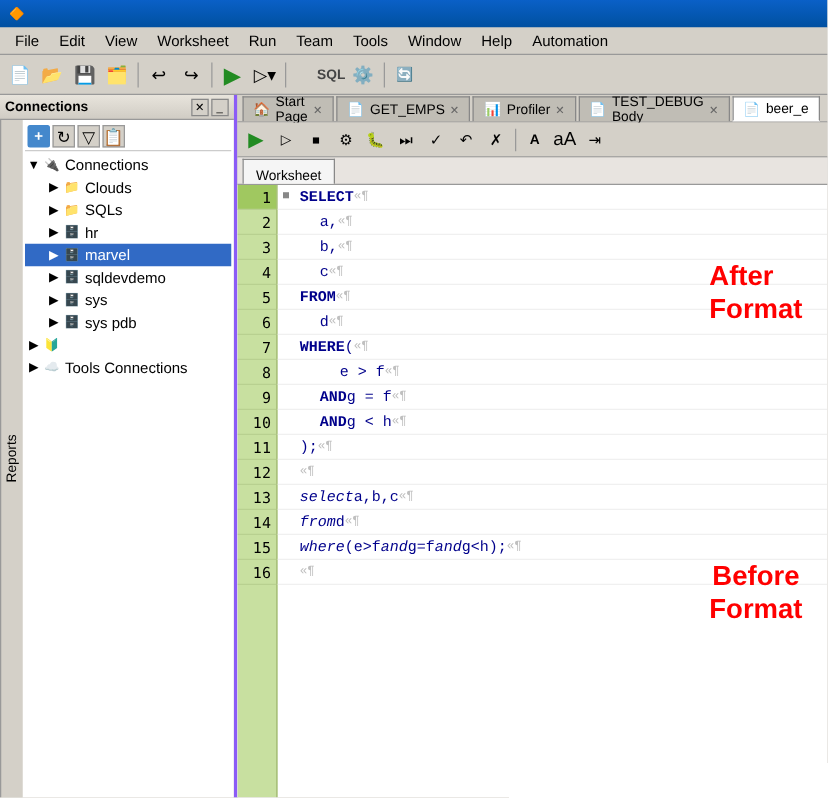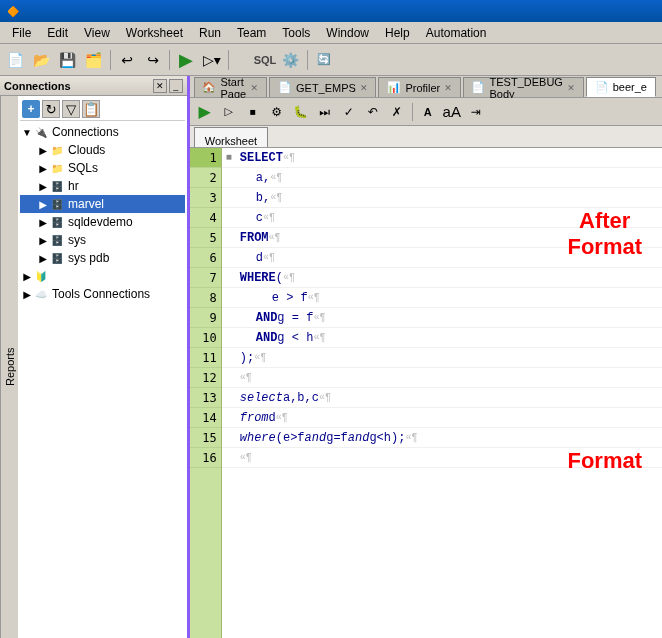--- a/index.html
+++ b/index.html
@@ -67,21 +67,21 @@
     .code-content { flex: 1; overflow: auto; padding: 0; }
     .code-line { height: 20px; display: flex; align-items: center; padding-left: 4px; font-family: 'Courier New', monospace; font-size: 12px; white-space: nowrap; border-bottom: 1px solid #f0f0f0; }
 
     .kw { color: #00008B; font-weight: bold; }
     .id { color: #00008B; }
     .pilcrow { color: #c0c0c0; font-size: 10px; }
     .indent1 { display: inline-block; width: 16px; }
     .indent2 { display: inline-block; width: 32px; }
 
     
-    .format-label-after { position: absolute; right: 20px; top: 60px; color: red; font-size: 22px; font-weight: bold; text-align: center; line-height: 1.2; }
+    .format-label-after { position: absolute; right: 20px; top: 60px; color: red; font-size: 22px; font-weight: bold; text-align: left; line-height: 1.2; }
     .format-label-before { position: absolute; right: 20px; top: 300px; color: red; font-size: 22px; font-weight: bold; text-align: center; line-height: 1.2; }
   </style>
 </head>
 <body>
 
 <div class="title-bar">
   <span class="title-bar-icon">🔶</span>
 </div>
 
 <div class="menu-bar">
@@ -364,17 +364,18 @@
           <span class="pilcrow">«¶</span>
         </div>
       </div>
 
       <div class="format-label-after">
         <div>After</div>
         <div>Format</div>
       </div>
 
       <div class="format-label-before">
+        <div>Before</div>
         <div>Format</div>
       </div>
     </div>
   </div>
 </div>
 
 </body></html>

